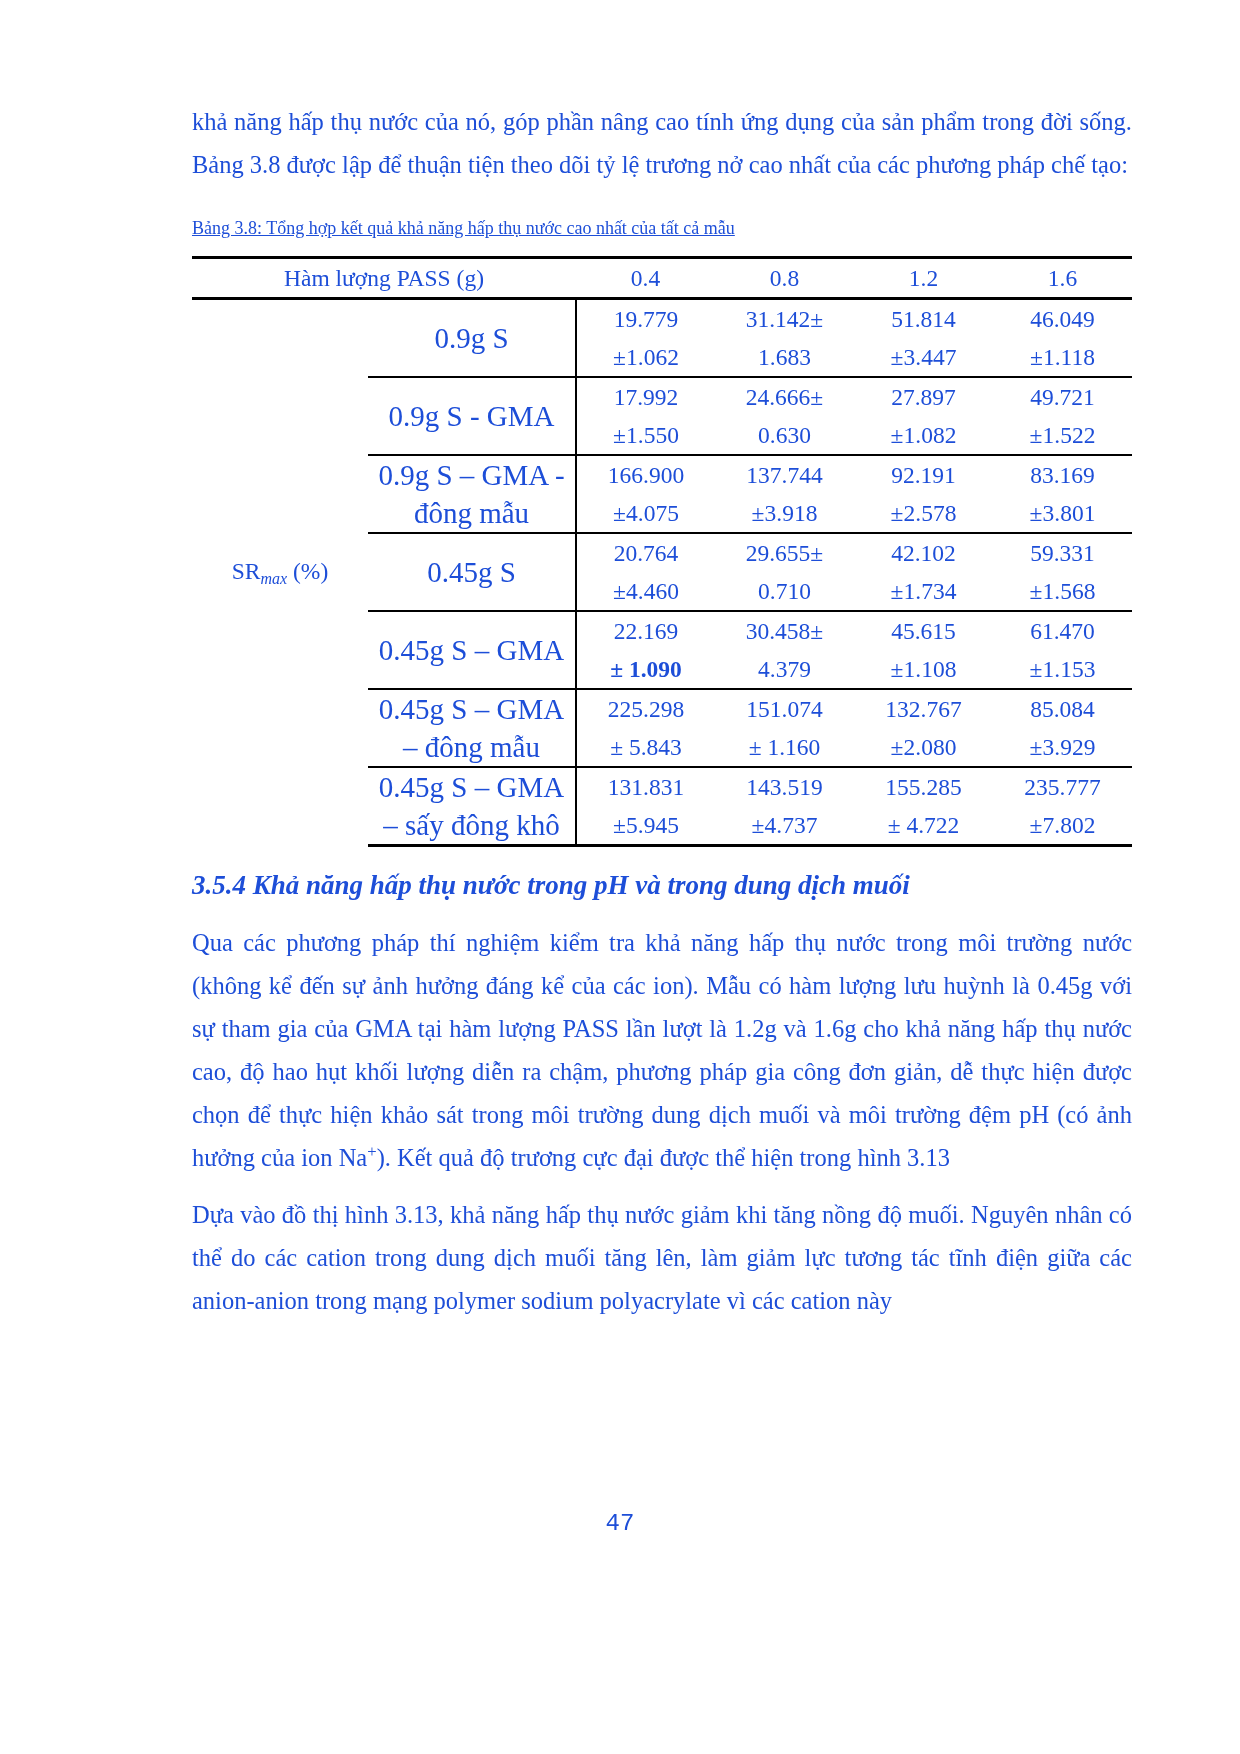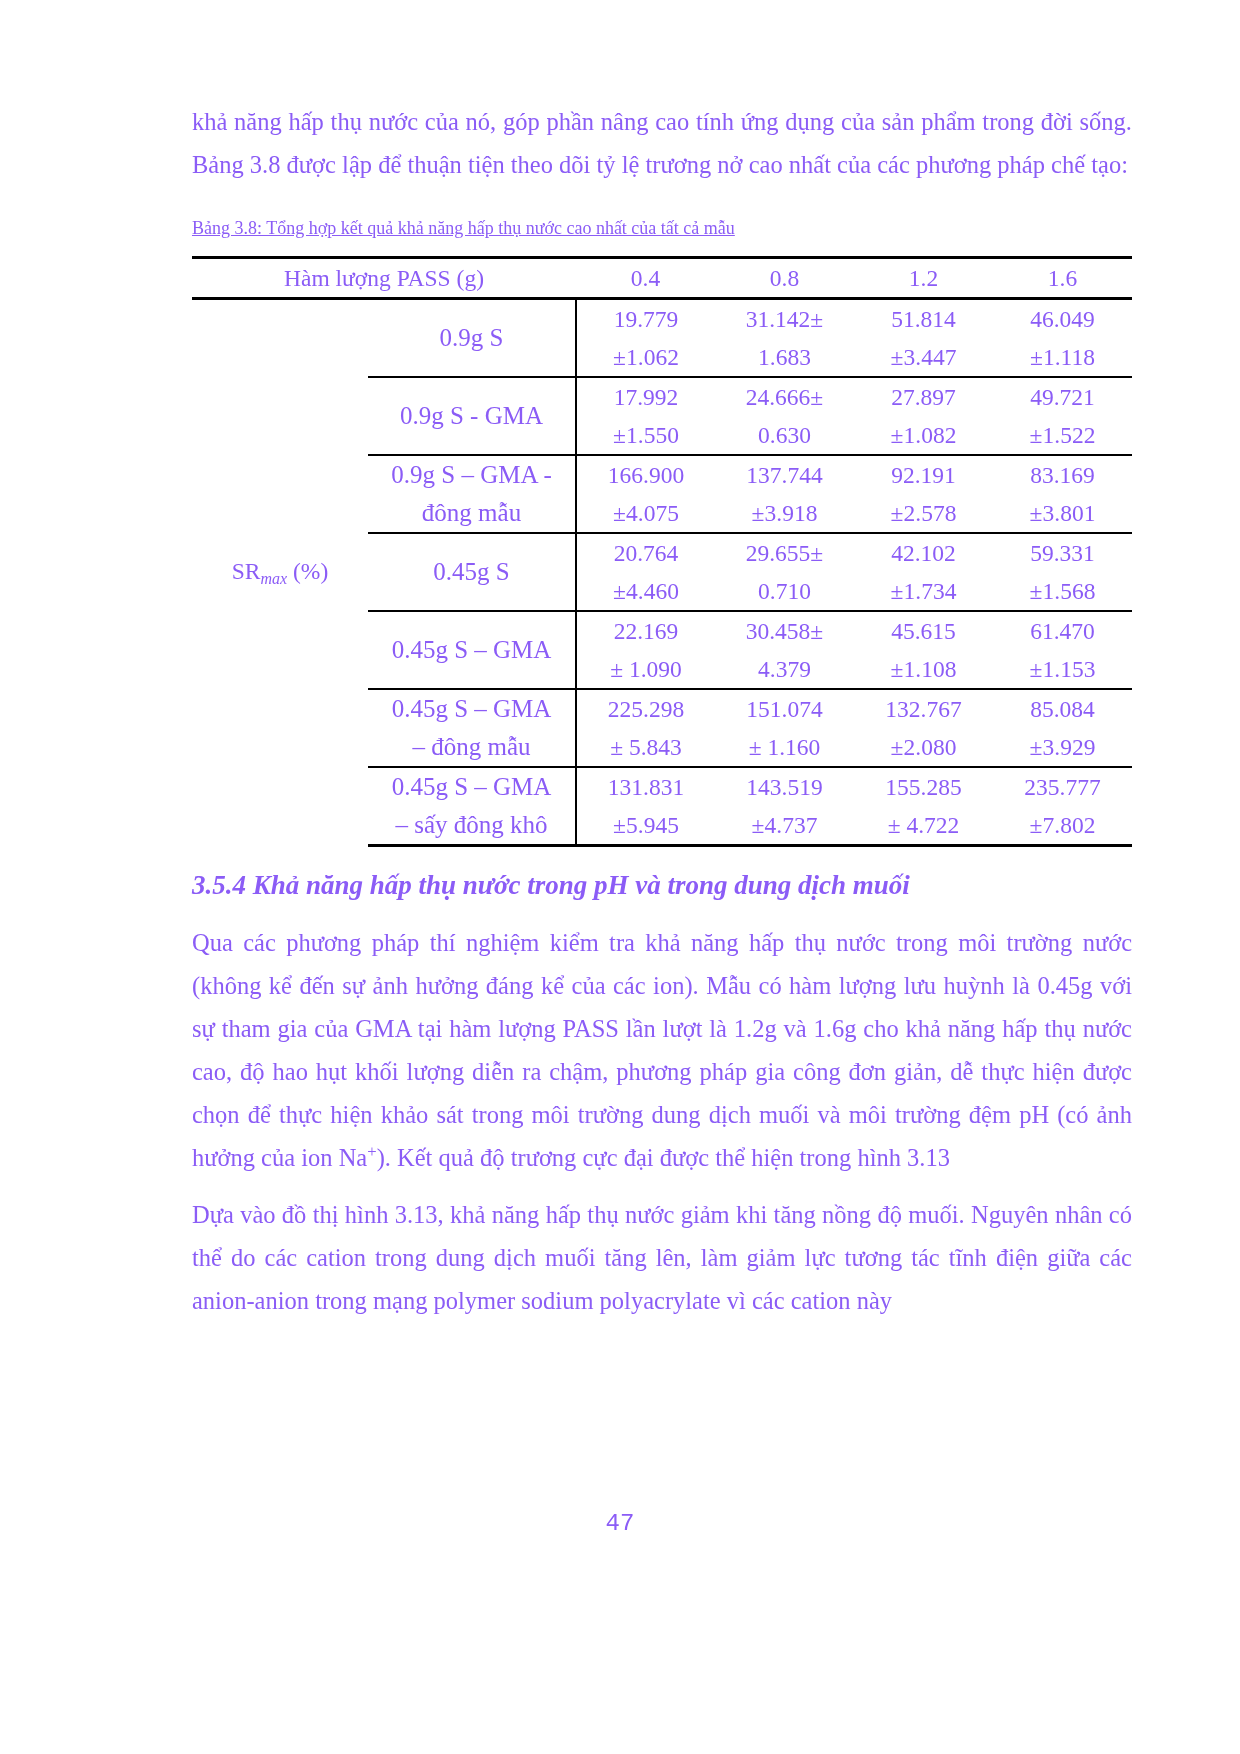--- a/index.html
+++ b/index.html
@@ -7,21 +7,21 @@
     padding: 0;
     background: #ffffff;
   }
   .page {
     position: relative;
     width: 1160px;
     height: 1754px;
     background: #ffffff;
     margin: 0 auto;
     font-family: "Liberation Serif", "DejaVu Serif", serif;
-    color: #8b5cf6;
+    color: #1d4ed8;
     box-sizing: border-box;
   }
   .content {
     position: absolute;
     left: 152px;
     top: 100px;
     width: 940px;
   }
 
   
@@ -78,26 +78,26 @@
   .srmax-cell sub {
     font-size: 0.68em;
     vertical-align: baseline;
     position: relative;
     top: 5px;
     font-style: italic;
   }
 
   .sample-cell {
     text-align: center;
-    font-size: 25px;
+    font-size: 29px;
     line-height: 36px;
     margin-top: 28px;
   }
   .val-cell { font-size: 23.5px; }
-  .val-cell.bold { font-weight: normal; }
+  .val-cell.bold { font-weight: bold; }
 
   
   h3.section-head {
     font-size: 27px;
     font-weight: bold;
     font-style: italic;
     margin: 20px 0 18px 0;
     line-height: 36px;
   }
 

